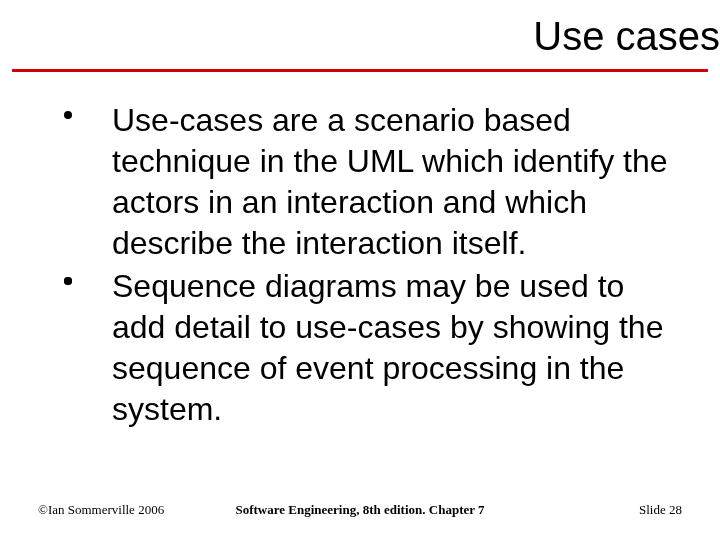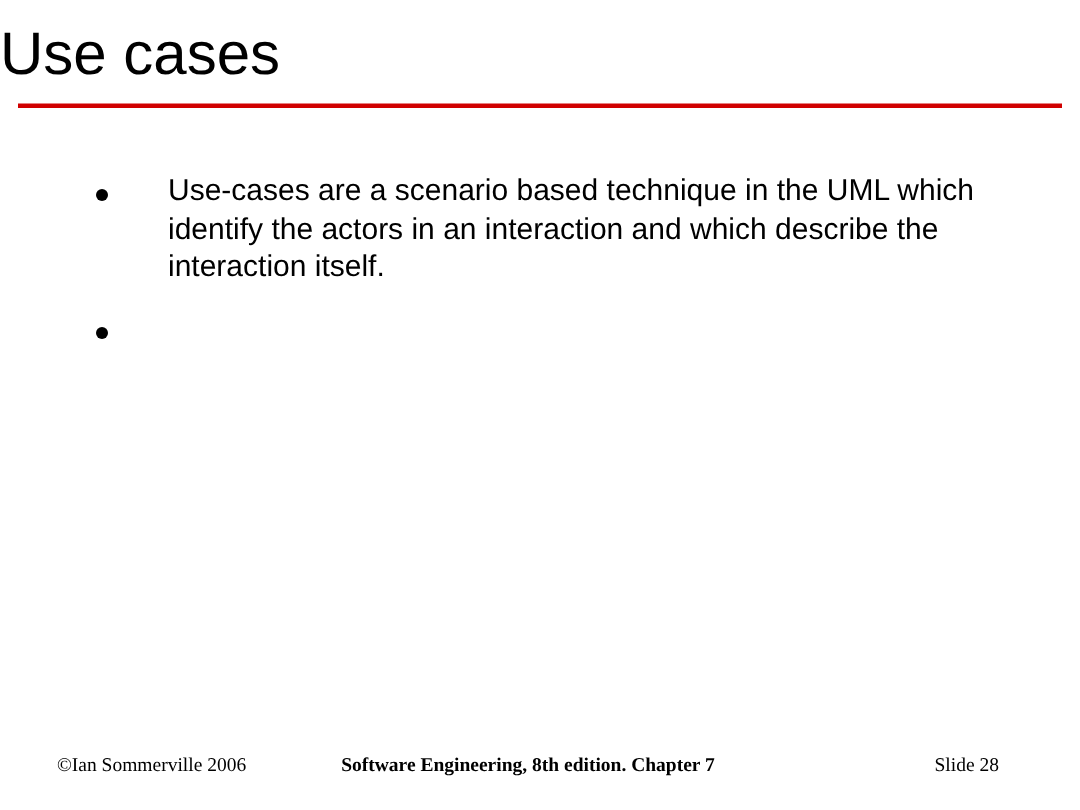--- a/index.html
+++ b/index.html
@@ -12,60 +12,59 @@
     color: #000;
     overflow: hidden;
   }
   .slide {
     position: relative;
     width: 720px;
     height: 540px;
     box-sizing: border-box;
   }
   .title {
-    text-align: left;
+    text-align: right;
     font-size: 40px;
     font-weight: 400;
     padding-top: 14px;
     padding-bottom: 10px;
   }
   .rule {
     height: 3px;
     background: #d00000;
     margin: 0 12px 0 12px;
   }
   .body {
     padding: 28px 40px 0 40px;
   }
   ul.bullets {
     list-style: none;
     margin: 0;
     padding: 0;
   }
   ul.bullets li {
     position: relative;
-    font-size: 20px;
+    font-size: 32px;
     line-height: 1.28;
     padding-left: 72px;
     margin-bottom: 2px;
-    margin-top: 15px;
   }
   ul.bullets li .dot {
     position: absolute;
     left: 24px;
     top: 11px;
     width: 8px;
     height: 8px;
     background: #000;
     border-radius: 50%;
   }
   .footer {
     position: absolute;
     left: 0;
-    right: 16px;
+    right: 0;
     bottom: 22px;
     padding: 0 20px;
     font-size: 13px;
     font-family: "Times New Roman", Times, serif;
   }
   .footer .left {
     position: absolute;
     left: 38px;
     bottom: 0;
   }
@@ -89,20 +88,24 @@
 
   <div class="body">
     <ul class="bullets">
       <li>
         <span class="dot"></span>
         <span>Use-cases are a scenario based technique in the UML which identify the actors in an interaction and which describe the interaction itself.</span>
       </li>
       <li>
         <span class="dot"></span>
       </li>
+      <li>
+        <span class="dot"></span>
+        <span>Sequence diagrams may be used to add detail to use-cases by showing the sequence of event processing in the system.</span>
+      </li>
     </ul>
   </div>
 
   <div class="footer">
     <span class="left">©Ian Sommerville 2006</span>
     <div class="center">Software Engineering, 8th edition. Chapter 7</div>
     <span class="right">Slide 28</span>
   </div>
 
 </div>

